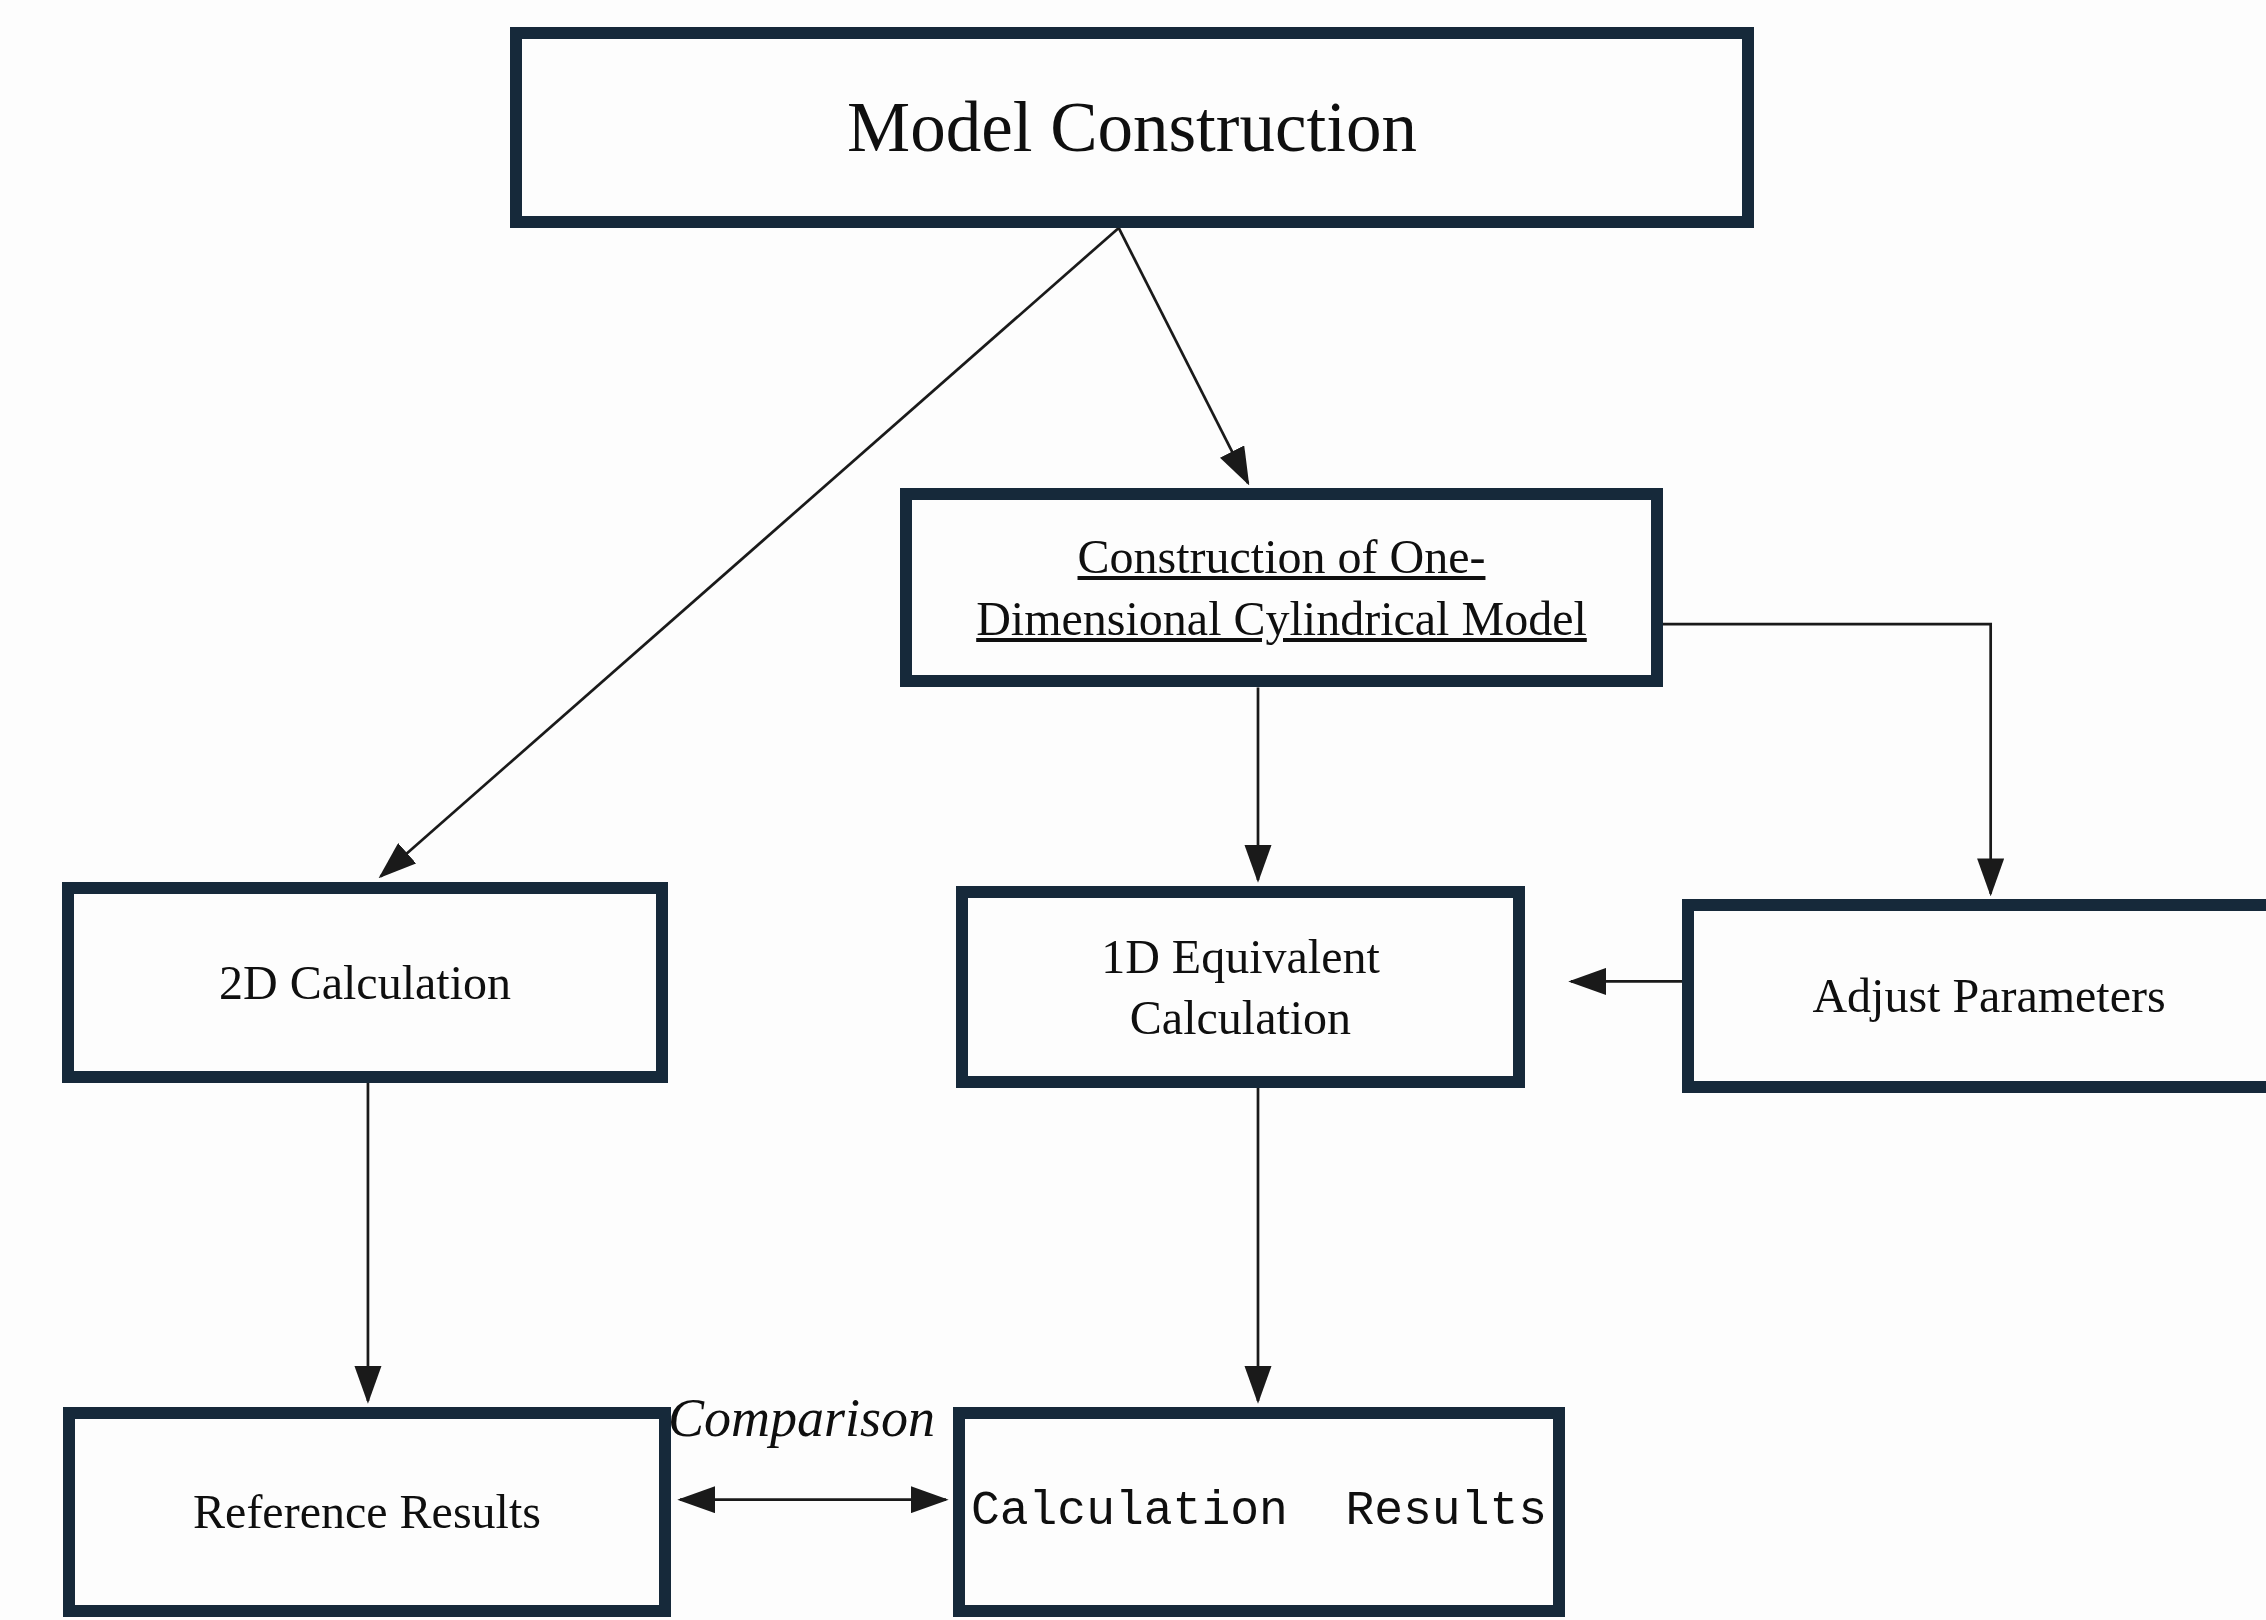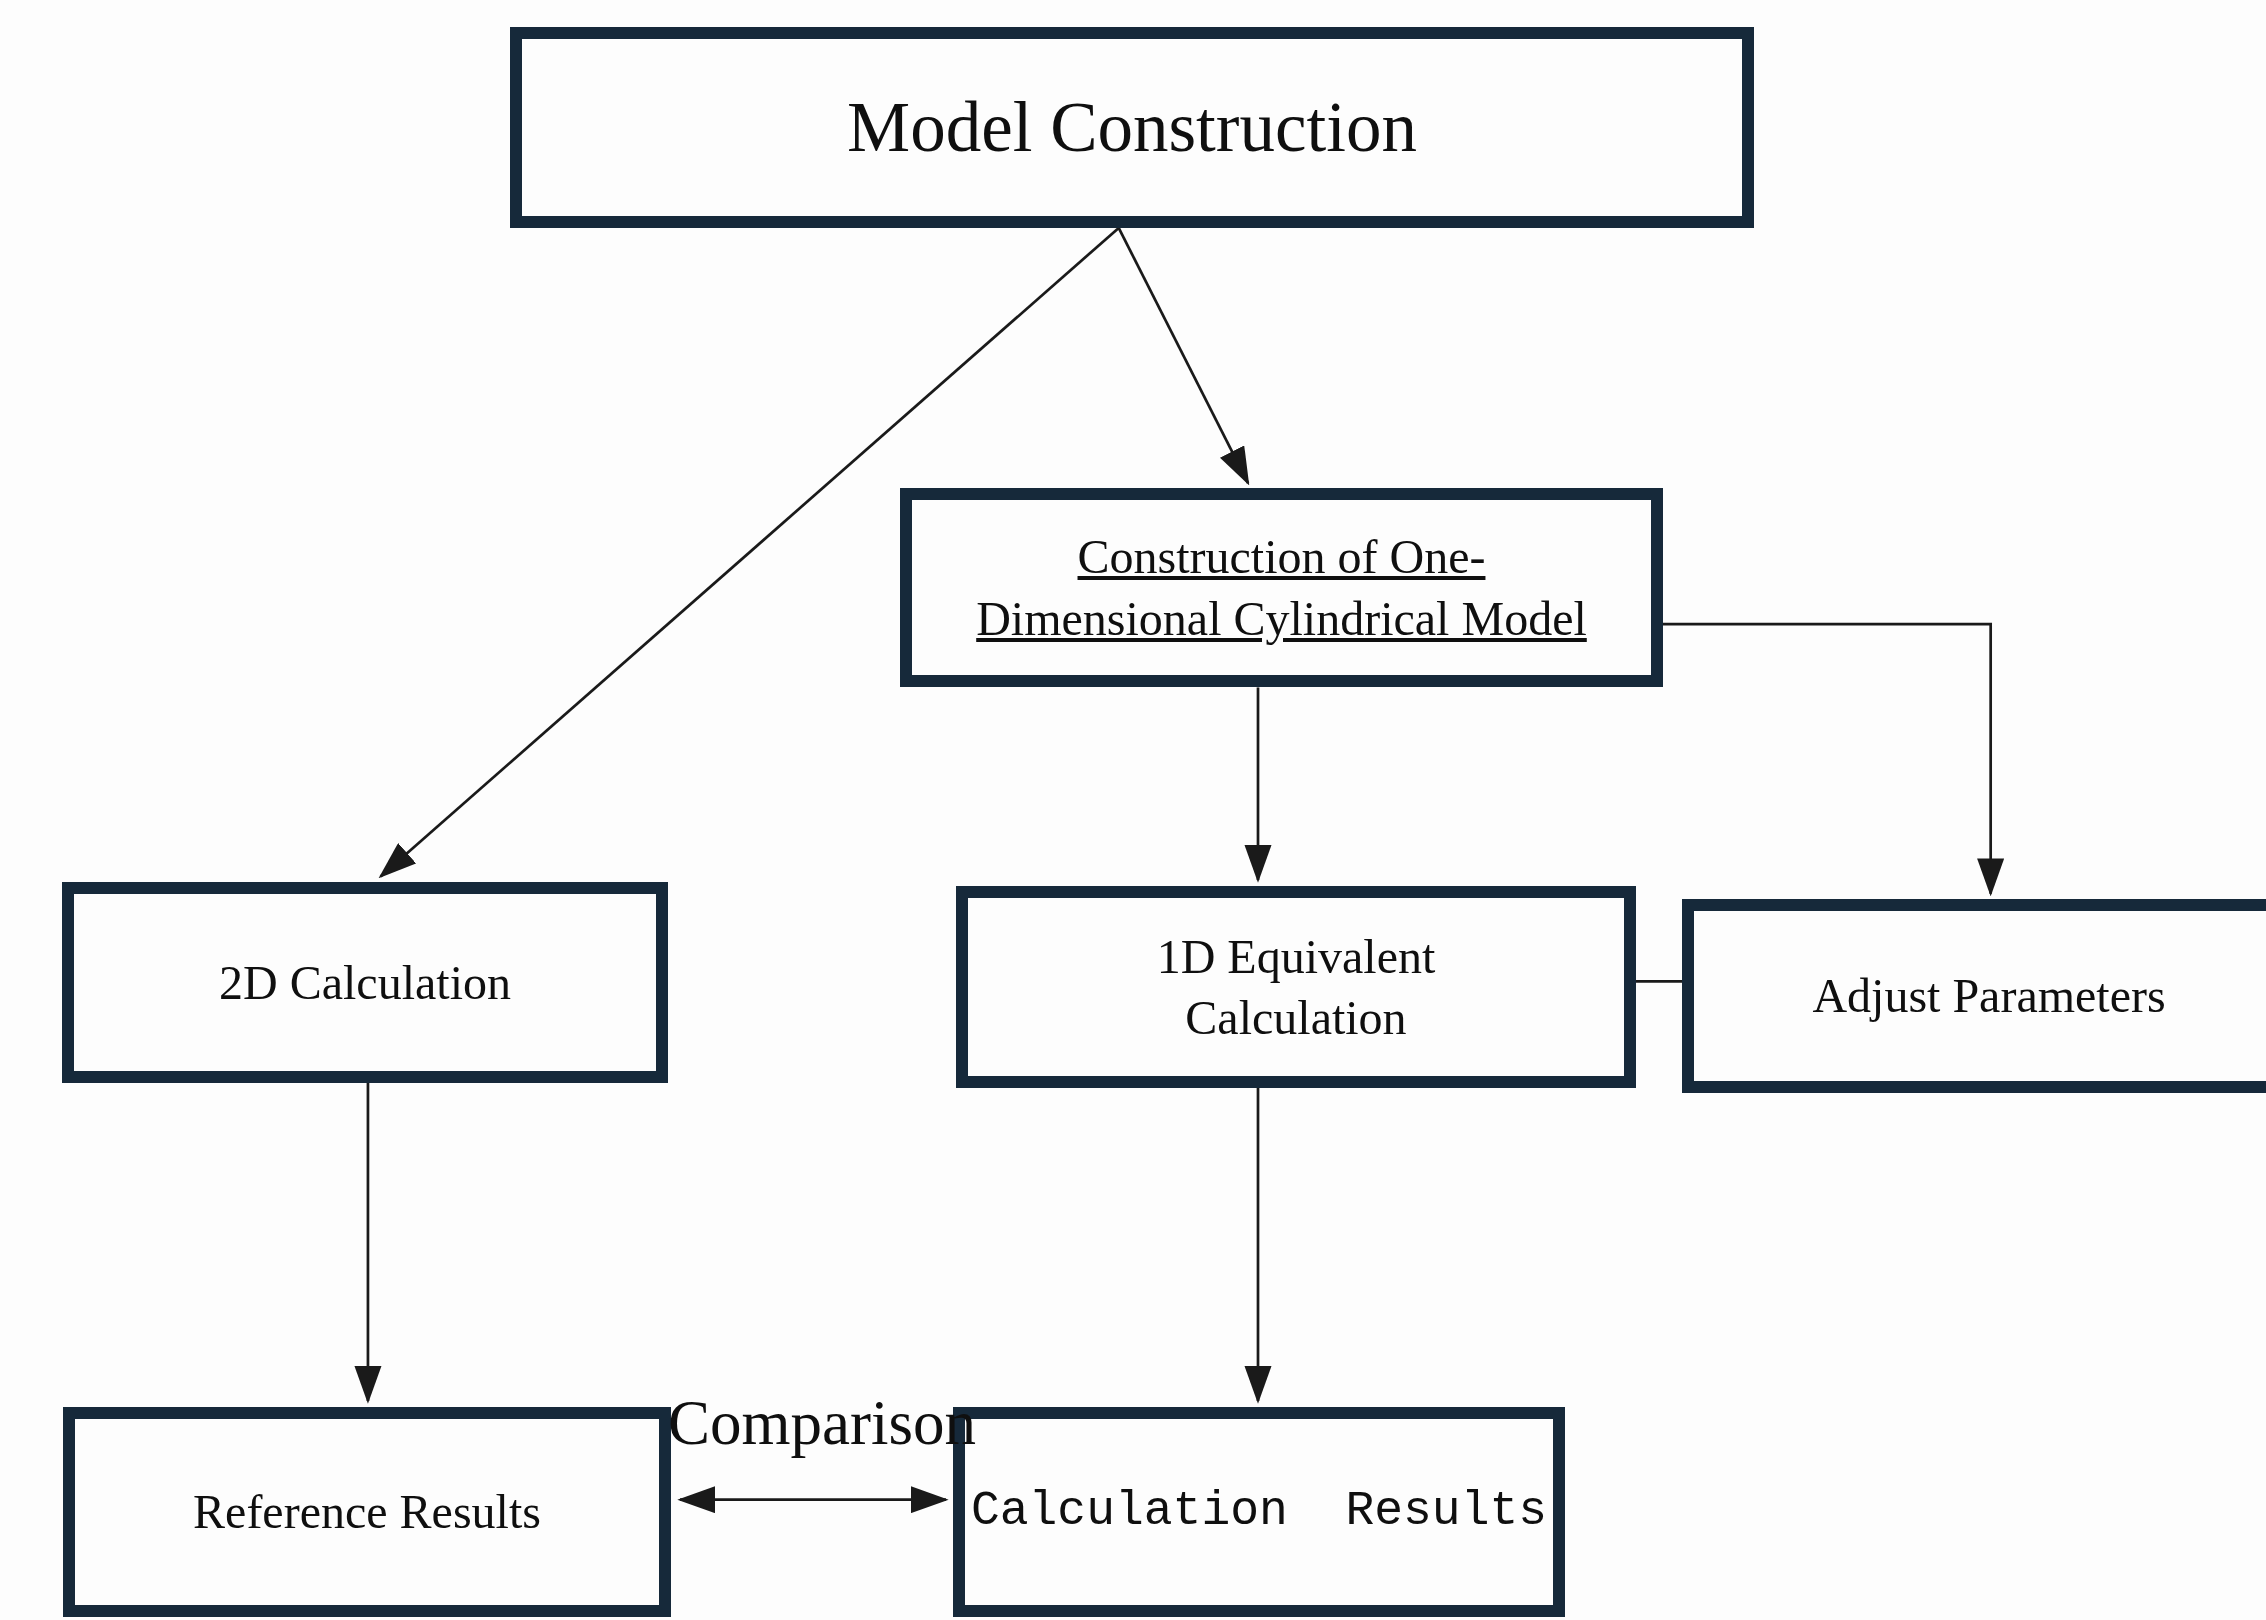--- a/index.html
+++ b/index.html
@@ -46,33 +46,34 @@
     line-height: 1.28;
     color: var(--text, #111111);
   }
   .node.title .label {
     font-size: 71px;
   }
   
   .n-model        { left: 466px;  top: 27px;   width: 1244px; height: 201px; }
   .n-construction { left: 856px;  top: 488px;  width: 763px;  height: 199px; text-decoration: underline; }
   .n-calc2d       { left: 18px;   top: 882px;  width: 606px;  height: 201px; }
-  .n-equiv1d      { left: 912px; top: 886px;  width: 680px;  height: 202px; }
+  .n-equiv1d      { left: 912px; top: 886px;  width: 569px;  height: 202px; }
   .n-adjust       { left: 1638px; top: 899px;  width: 614px;  height: 194px; }
   .n-reference    { left: 19px;   top: 1407px; width: 608px;  height: 210px; }
   .n-calcresults  { left: 909px; top: 1407px; width: 612px;  height: 210px; font-family: Liberation Mono, monospace; }
   .edge-label {
     position: absolute;
     left: 624px;
     top: 1386px;
     width: 280px;
-    text-align: right;
-    font-size: 63px;
+    text-align: left;
+    font-size: 54px;
     line-height: 1.2;
     color: var(--text, #111111);
+    font-style: italic;
   }
 </style>
 </head>
 <body>
 
 <div class="canvas">
 
   <svg class="connectors" viewBox="0 0 2506 1791" xmlns="http://www.w3.org/2000/svg">
     <defs>
       <marker id="ah" viewBox="0 0 14 10" refX="13" refY="5" markerWidth="42" markerHeight="30" markerUnits="userSpaceOnUse" orient="auto-start-reverse">

